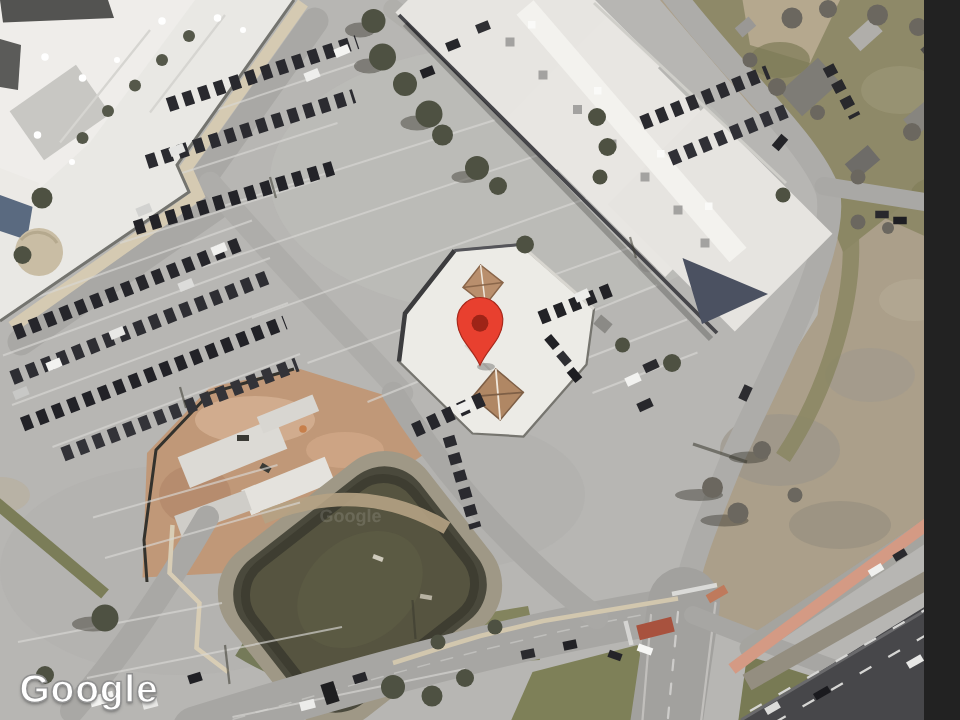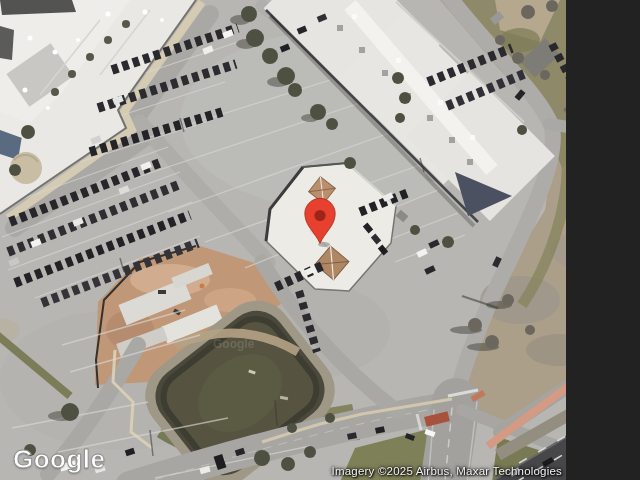--- a/index.html
+++ b/index.html
@@ -1,17 +1,17 @@
 <!DOCTYPE html>
 <html><head>
 <meta charset="utf-8">
 <style>
   html,body{margin:0;padding:0;background:#222;}
   #stage{
-    position:relative;width:566px;height:480px;overflow:hidden;
+    position:relative;width:616px;height:480px;overflow:hidden;
     font-family:"Liberation Sans",sans-serif;background:#b7b6b3;
   }
   #map-svg{position:absolute;left:0;top:0;width:640px;height:480px;display:block;}
   .brand-logo{
     position:absolute;left:13px;bottom:5px;z-index:5;
     font-size:26px;font-weight:700;letter-spacing:0.5px;color:#ffffff;
     -webkit-text-stroke:0.9px #8f8f8f;
     text-shadow:0 1px 2px rgba(70,70,70,.55);
     user-select:none;
   }
@@ -383,14 +383,13 @@
   </g>
 
   <g>
     <ellipse cx="324" cy="244.5" rx="6" ry="2.5" fill="#000" opacity=".25"></ellipse>
     <path d="M320,243.5 C315.5,233 306,226.5 305,216 A15.2,15.2 0 1 1 335,216 C334,226.5 324.5,233 320,243.5 Z" fill="#E8402F" stroke="#A8281B" stroke-width="0.8"></path>
     <circle cx="320" cy="215.5" r="5.6" fill="#9E2417"></circle>
   </g>
 </svg>
 
 <div class="brand-logo">Google</div>
-<div class="attribution">Imagery ©2025 Airbus, Maxar Technologies</div>
 </div>
 
 </body></html>

